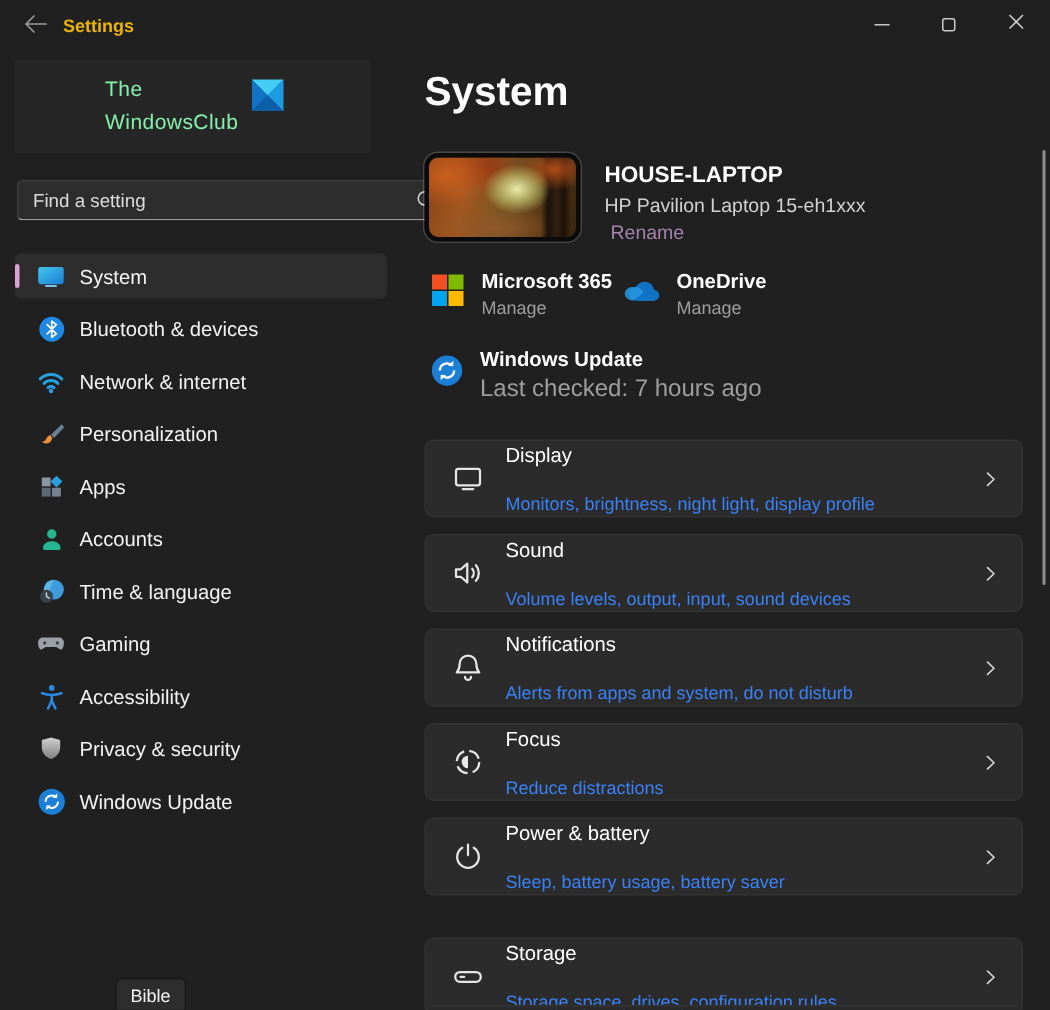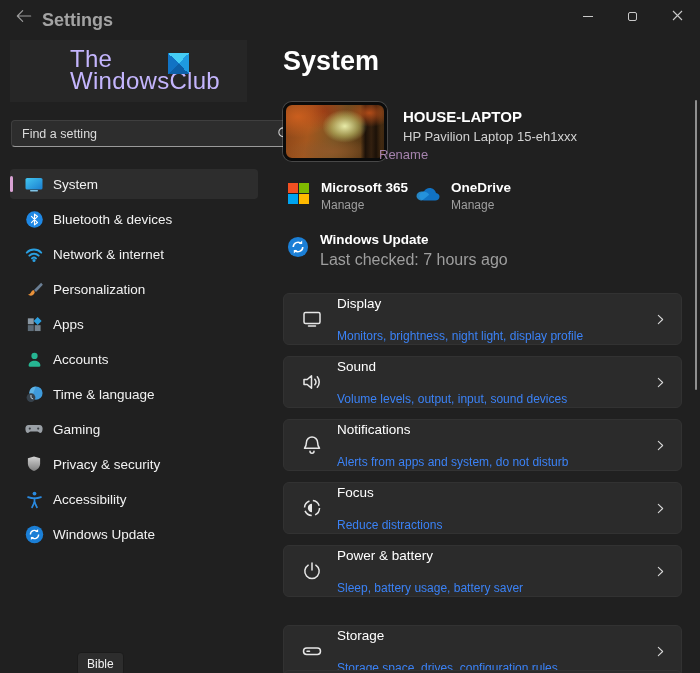--- a/index.html
+++ b/index.html
@@ -6,29 +6,29 @@
   html,body { width:700px; height:673px; }
   body {
     position:relative; overflow:hidden;
     background:#202020; color:#fff;
     font-family:"Liberation Sans", sans-serif;
   }
 
   
   .titlebar { position:absolute; top:0; left:0; right:0; height:36px; }
   .back-btn { position:absolute; left:12px; top:8px; width:24px; height:20px; display:flex; align-items:center; justify-content:center; }
-  .titlebar-title { position:absolute; left:42px; top:10px; font-size:18px; font-weight:700; color:#a3a3a3; }
+  .titlebar-title { position:absolute; left:42px; top:10px; font-size:12px; font-weight:700; color:#eab308; }
   .win-controls { position:absolute; right:0; top:0; display:flex; }
   .win-btn { width:45px; height:32px; display:flex; align-items:center; justify-content:center; }
   .min-glyph { width:10px; height:1px; background:#c9c9c9; }
   .max-glyph { width:9px; height:9px; border:1px solid #c9c9c9; border-radius:2px; }
 
   
   .logo-box { position:absolute; left:10px; top:40px; width:237px; height:62px; background:#262626; }
-  .logo-text { position:absolute; left:60px; top:8px; font-size:24px; line-height:22px; color:#c4b5fd; letter-spacing:0.3px; }
+  .logo-text { position:absolute; left:60px; top:8px; font-size:14px; line-height:22px; color:#86efac; letter-spacing:0.3px; }
   .logo-icon { position:absolute; left:158px; top:13px; width:21px; height:21px;
     background:conic-gradient(from 45deg at 50% 50%, #1e9ae0 0 90deg, #0d5fa8 90deg 180deg, #1173c4 180deg 270deg, #45cdf5 270deg 360deg); }
 
   .search-box { position:absolute; left:11px; top:120px; width:292px; height:27px;
     background:#2d2d2d; border:1px solid #3f3f3f; border-bottom-color:#9a9a9a; border-radius:4px;
     display:flex; align-items:center; }
   .search-box input { flex:1; background:transparent; border:none; outline:none; color:#e8e8e8;
     font-size:12.5px; font-family:"Liberation Sans",sans-serif; padding:0 8px 0 10px; }
   .search-box input::placeholder { color:#dcdcdc; opacity:1; }
   .search-glyph { margin-right:10px; display:flex; }
@@ -53,21 +53,21 @@
       radial-gradient(ellipse 30px 22px at 60% 40%, rgba(238,243,175,0.95), rgba(205,215,120,0.5) 45%, rgba(160,170,80,0) 75%),
       radial-gradient(ellipse 45px 30px at 12% 22%, rgba(205,95,30,0.95), rgba(150,60,20,0) 70%),
       radial-gradient(ellipse 40px 26px at 38% 12%, rgba(150,55,20,0.9), rgba(100,40,15,0) 70%),
       radial-gradient(ellipse 35px 20px at 85% 15%, rgba(190,80,25,0.9), rgba(120,50,20,0) 70%),
       linear-gradient(90deg, rgba(0,0,0,0) 76%, rgba(25,15,8,0.95) 81%, rgba(48,30,15,0.9) 87%, rgba(20,12,6,0.85) 92%, rgba(0,0,0,0) 97%),
       radial-gradient(ellipse 60px 18px at 45% 88%, rgba(145,88,42,0.9), rgba(90,55,25,0) 75%),
       linear-gradient(100deg, #8a4518 0%, #a5571e 25%, #7a5524 50%, #5a3a16 75%, #3a2510 100%);
   }
   .device-name   { position:absolute; left:403px; top:108px; font-size:15px; font-weight:700; color:#ffffff; }
   .device-model  { position:absolute; left:403px; top:129px; font-size:13px; color:#d2d2d2; }
-  .device-rename { position:absolute; left:379px; top:147px; font-size:13px; color:#a583ad; cursor:pointer; }
+  .device-rename { position:absolute; left:407px; top:147px; font-size:13px; color:#a583ad; cursor:pointer; }
 
   .qlink-ic   { position:absolute; width:22px; height:22px; }
   .ms-logo { left:288px; top:183px; display:grid; grid-template-columns:10px 10px; grid-template-rows:10px 10px; gap:1px; }
   .ms-logo span:nth-child(1){background:#f25022;} .ms-logo span:nth-child(2){background:#7fba00;}
   .ms-logo span:nth-child(3){background:#00a4ef;} .ms-logo span:nth-child(4){background:#ffb900;}
   .od-cloud { left:415px; top:185px; width:26px; height:18px; }
   .qlink-title  { position:absolute; font-size:13.5px; font-weight:700; color:#ffffff; }
   .qlink-action { position:absolute; font-size:12px; color:#9e9e9e; cursor:pointer; }
 
   .wu-icon { position:absolute; left:287px; top:236px; width:22px; height:22px; }
@@ -225,50 +225,50 @@
           <path d="M4.5 6h11c2 0 3.1 1.7 3.1 3.6 0 1.8-.6 4.4-2.2 4.4-1.3 0-1.8-1.6-3-1.6H6.6c-1.2 0-1.7 1.6-3 1.6-1.6 0-2.2-2.6-2.2-4.4C1.4 7.7 2.5 6 4.5 6z" fill="#9aa0a6"></path>
           <circle cx="5.8" cy="9.6" r="1.1" fill="#3a3f44"></circle>
           <circle cx="14.2" cy="9.6" r="1.1" fill="#3a3f44"></circle>
         </svg>
     </span>
     <span class="nav-label">Gaming</span>
   </div>
 
   <div class="nav-item">
     <span class="nav-ic">
+      <svg width="19" height="19" viewBox="0 0 20 20">
+          <circle cx="10" cy="3.8" r="2" fill="#2a8ae0"></circle>
+          <g stroke="#2a8ae0" stroke-width="1.8" fill="none" stroke-linecap="round">
+            <path d="M3.2 7.5c4.5 1.6 9.1 1.6 13.6 0"></path>
+            <path d="M10 8.8v4"></path>
+            <path d="M10 12.8l-2.6 5.4"></path>
+            <path d="M10 12.8l2.6 5.4"></path>
+          </g>
+        </svg>
+    </span>
+    <span class="nav-label">Accessibility</span>
+  </div>
+
+  <div class="nav-item">
+    <span class="nav-ic">
       <svg width="18" height="18" viewBox="0 0 20 20">
           <defs>
             <linearGradient id="g-sh" x1="0" y1="0" x2="0" y2="1">
               <stop offset="0" stop-color="#d2d2d2"></stop>
               <stop offset="1" stop-color="#7e7e7e"></stop>
             </linearGradient>
           </defs>
           <path d="M10 1.8l6.8 1.9v5.4c0 4.4-2.8 7.2-6.8 8.7-4-1.5-6.8-4.3-6.8-8.7V3.7z" fill="url(#g-sh)"></path>
         </svg>
     </span>
     <span class="nav-label">Privacy &amp; security</span>
   </div>
 
   <div class="nav-item">
     <span class="nav-ic">
-      <svg width="19" height="19" viewBox="0 0 20 20">
-          <circle cx="10" cy="3.8" r="2" fill="#2a8ae0"></circle>
-          <g stroke="#2a8ae0" stroke-width="1.8" fill="none" stroke-linecap="round">
-            <path d="M3.2 7.5c4.5 1.6 9.1 1.6 13.6 0"></path>
-            <path d="M10 8.8v4"></path>
-            <path d="M10 12.8l-2.6 5.4"></path>
-            <path d="M10 12.8l2.6 5.4"></path>
-          </g>
-        </svg>
-    </span>
-    <span class="nav-label">Accessibility</span>
-  </div>
-
-  <div class="nav-item">
-    <span class="nav-ic">
       <svg width="19" height="19" viewBox="0 0 24 24">
           <circle cx="12" cy="12" r="11" fill="#1b7fd6"></circle>
           <path d="M6.8 12a5.2 5.2 0 0 1 9-3.5" fill="none" stroke="#fff" stroke-width="1.7"></path>
           <path d="M17.2 12a5.2 5.2 0 0 1-9 3.5" fill="none" stroke="#fff" stroke-width="1.7"></path>
           <path d="M16.6 4.9v3.9h-3.9z" fill="#fff"></path>
           <path d="M7.4 19.1v-3.9h3.9z" fill="#fff"></path>
         </svg>
     </span>
     <span class="nav-label">Windows Update</span>
   </div>

